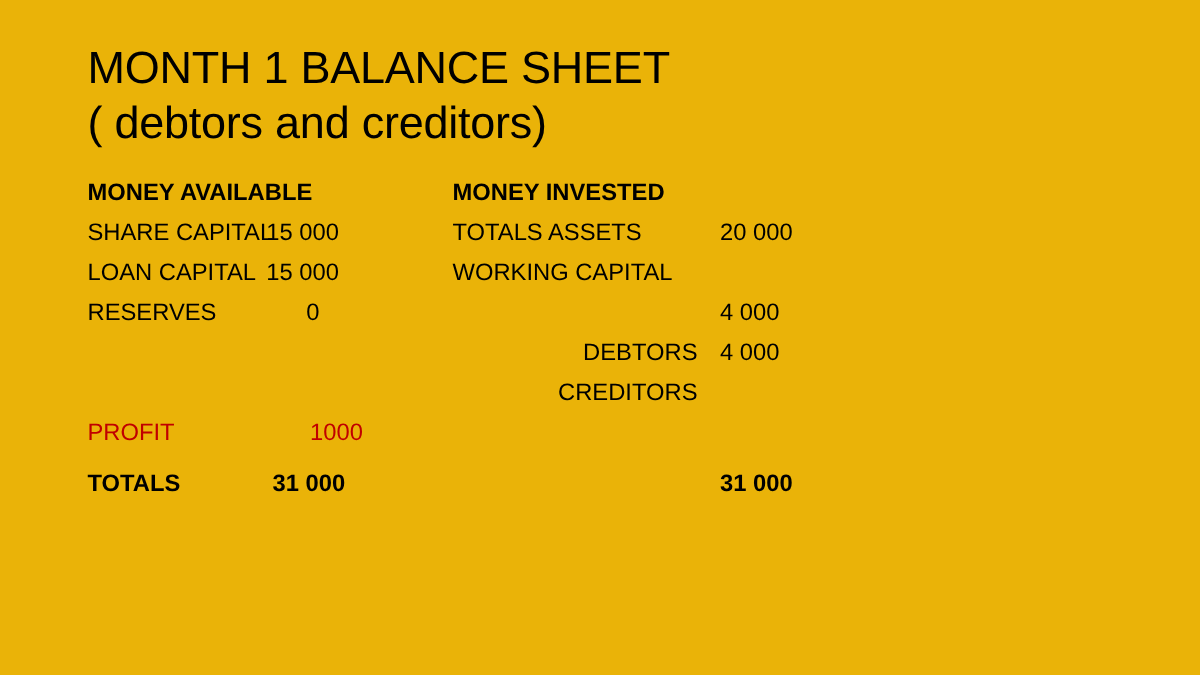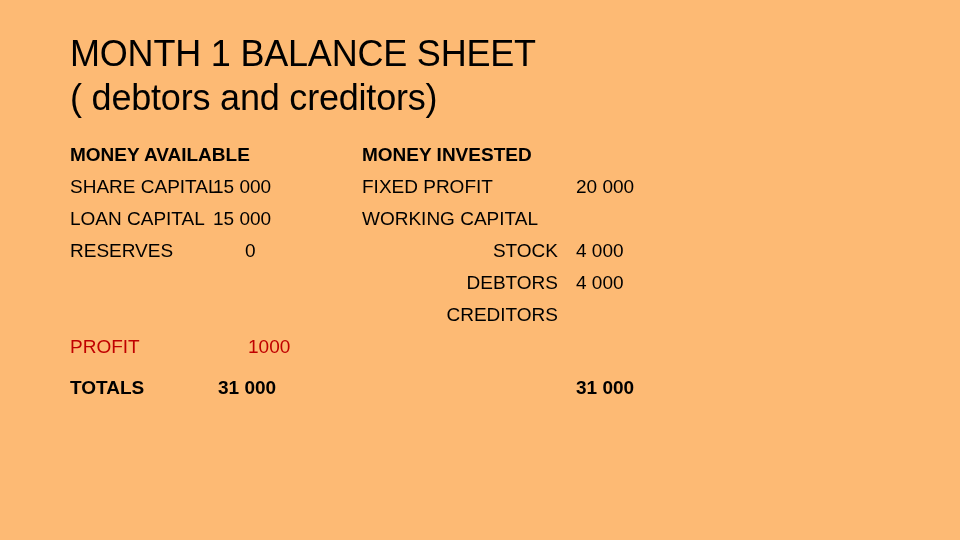--- a/index.html
+++ b/index.html
@@ -13,21 +13,21 @@
     overflow: hidden;
     font-family: "Liberation Sans", "DejaVu Sans", sans-serif;
     color: #000000;
     -webkit-font-smoothing: antialiased;
   }
 
   #slide {
     position: relative;
     width: 960px;
     height: 540px;
-    background: #fdba74;
+    background: #eab308;
   }
 
   
   .title-block {
     position: absolute;
     left: 70px;
     top: 32px;
     width: 700px;
   }
   .title-line {
@@ -110,26 +110,25 @@
 
     <div class="cell lx-label y6 red">PROFIT</div>
     <div class="cell lx-val-c y6 red">1000</div>
 
 
     <div class="cell lx-label y8 bold">TOTALS</div>
     <div class="cell lx-val-d y8 bold">31 000</div>
 
     <div class="cell rx-label y0 bold">MONEY INVESTED</div>
 
-    <div class="cell rx-label y1">FIXED PROFIT</div>
+    <div class="cell rx-label y1">TOTALS ASSETS</div>
     <div class="cell rx-val y1">20 000</div>
 
     <div class="cell rx-label y2">WORKING CAPITAL</div>
 
-    <div class="cell rx-sub y3">STOCK</div>
     <div class="cell rx-val y3">4 000</div>
 
     <div class="cell rx-sub y4">DEBTORS</div>
     <div class="cell rx-val y4">4 000</div>
 
     <div class="cell rx-sub y5">CREDITORS</div>
 
     <div class="cell rx-val y8 bold">31 000</div>
 
   </div>

